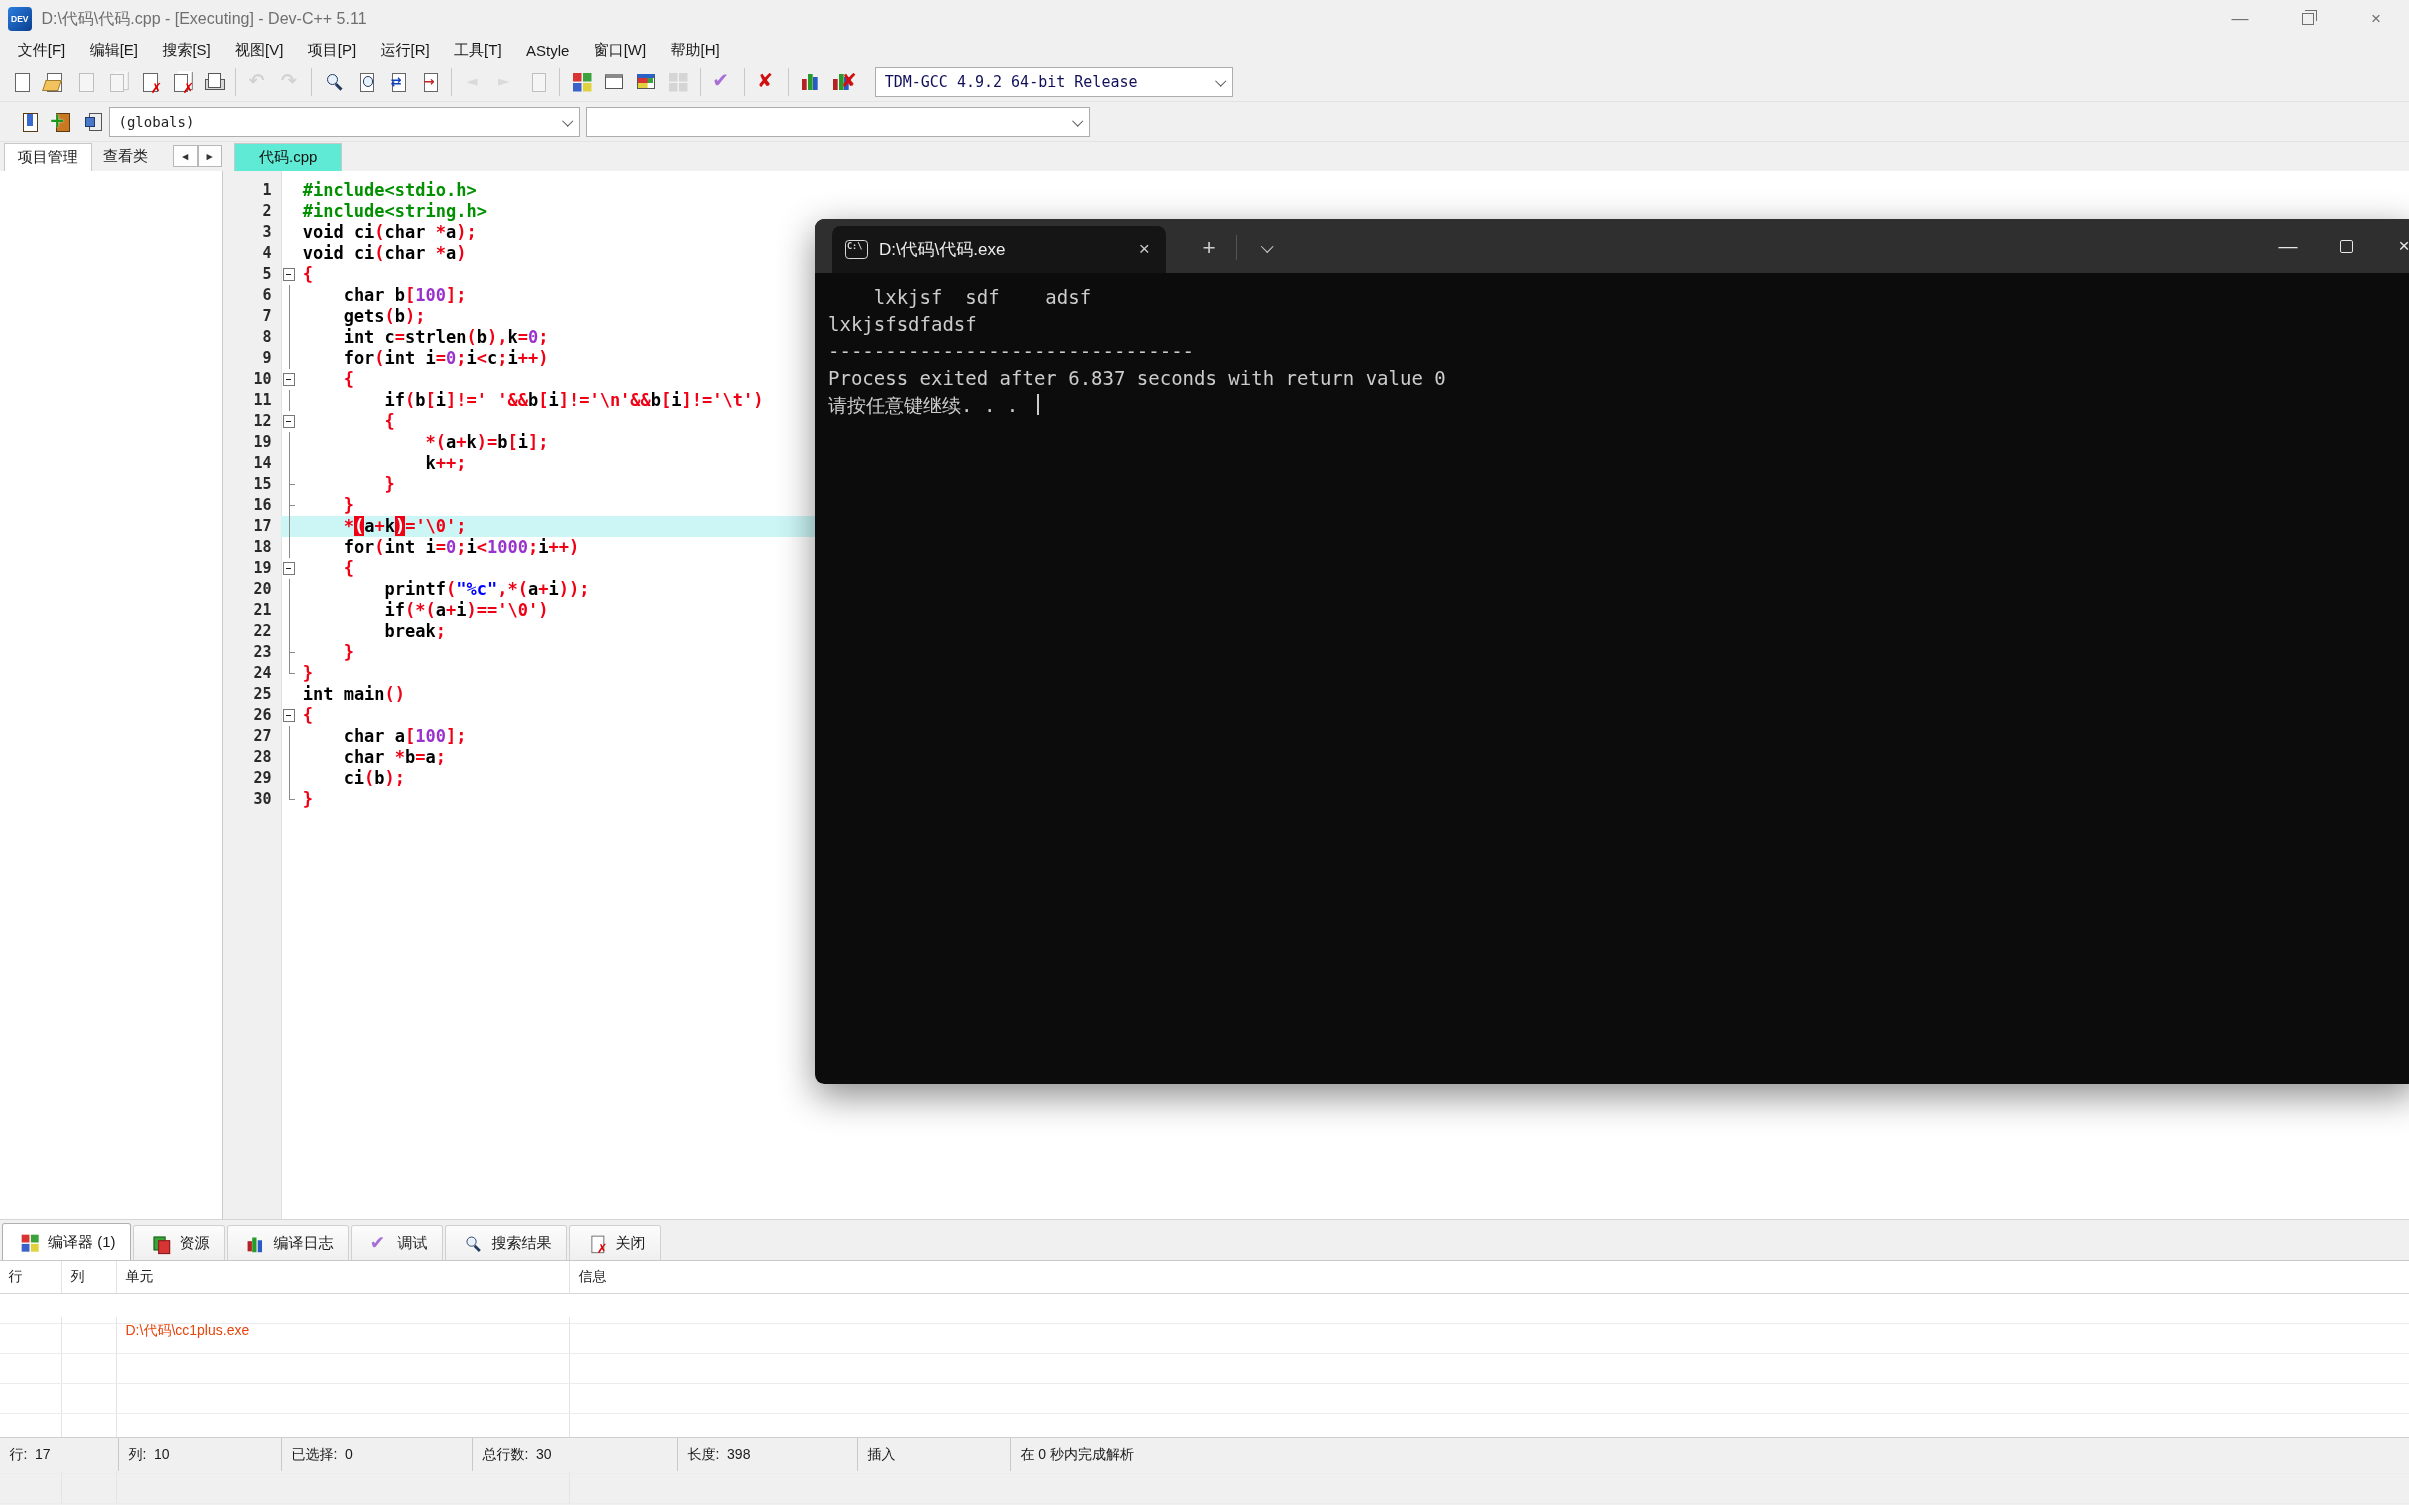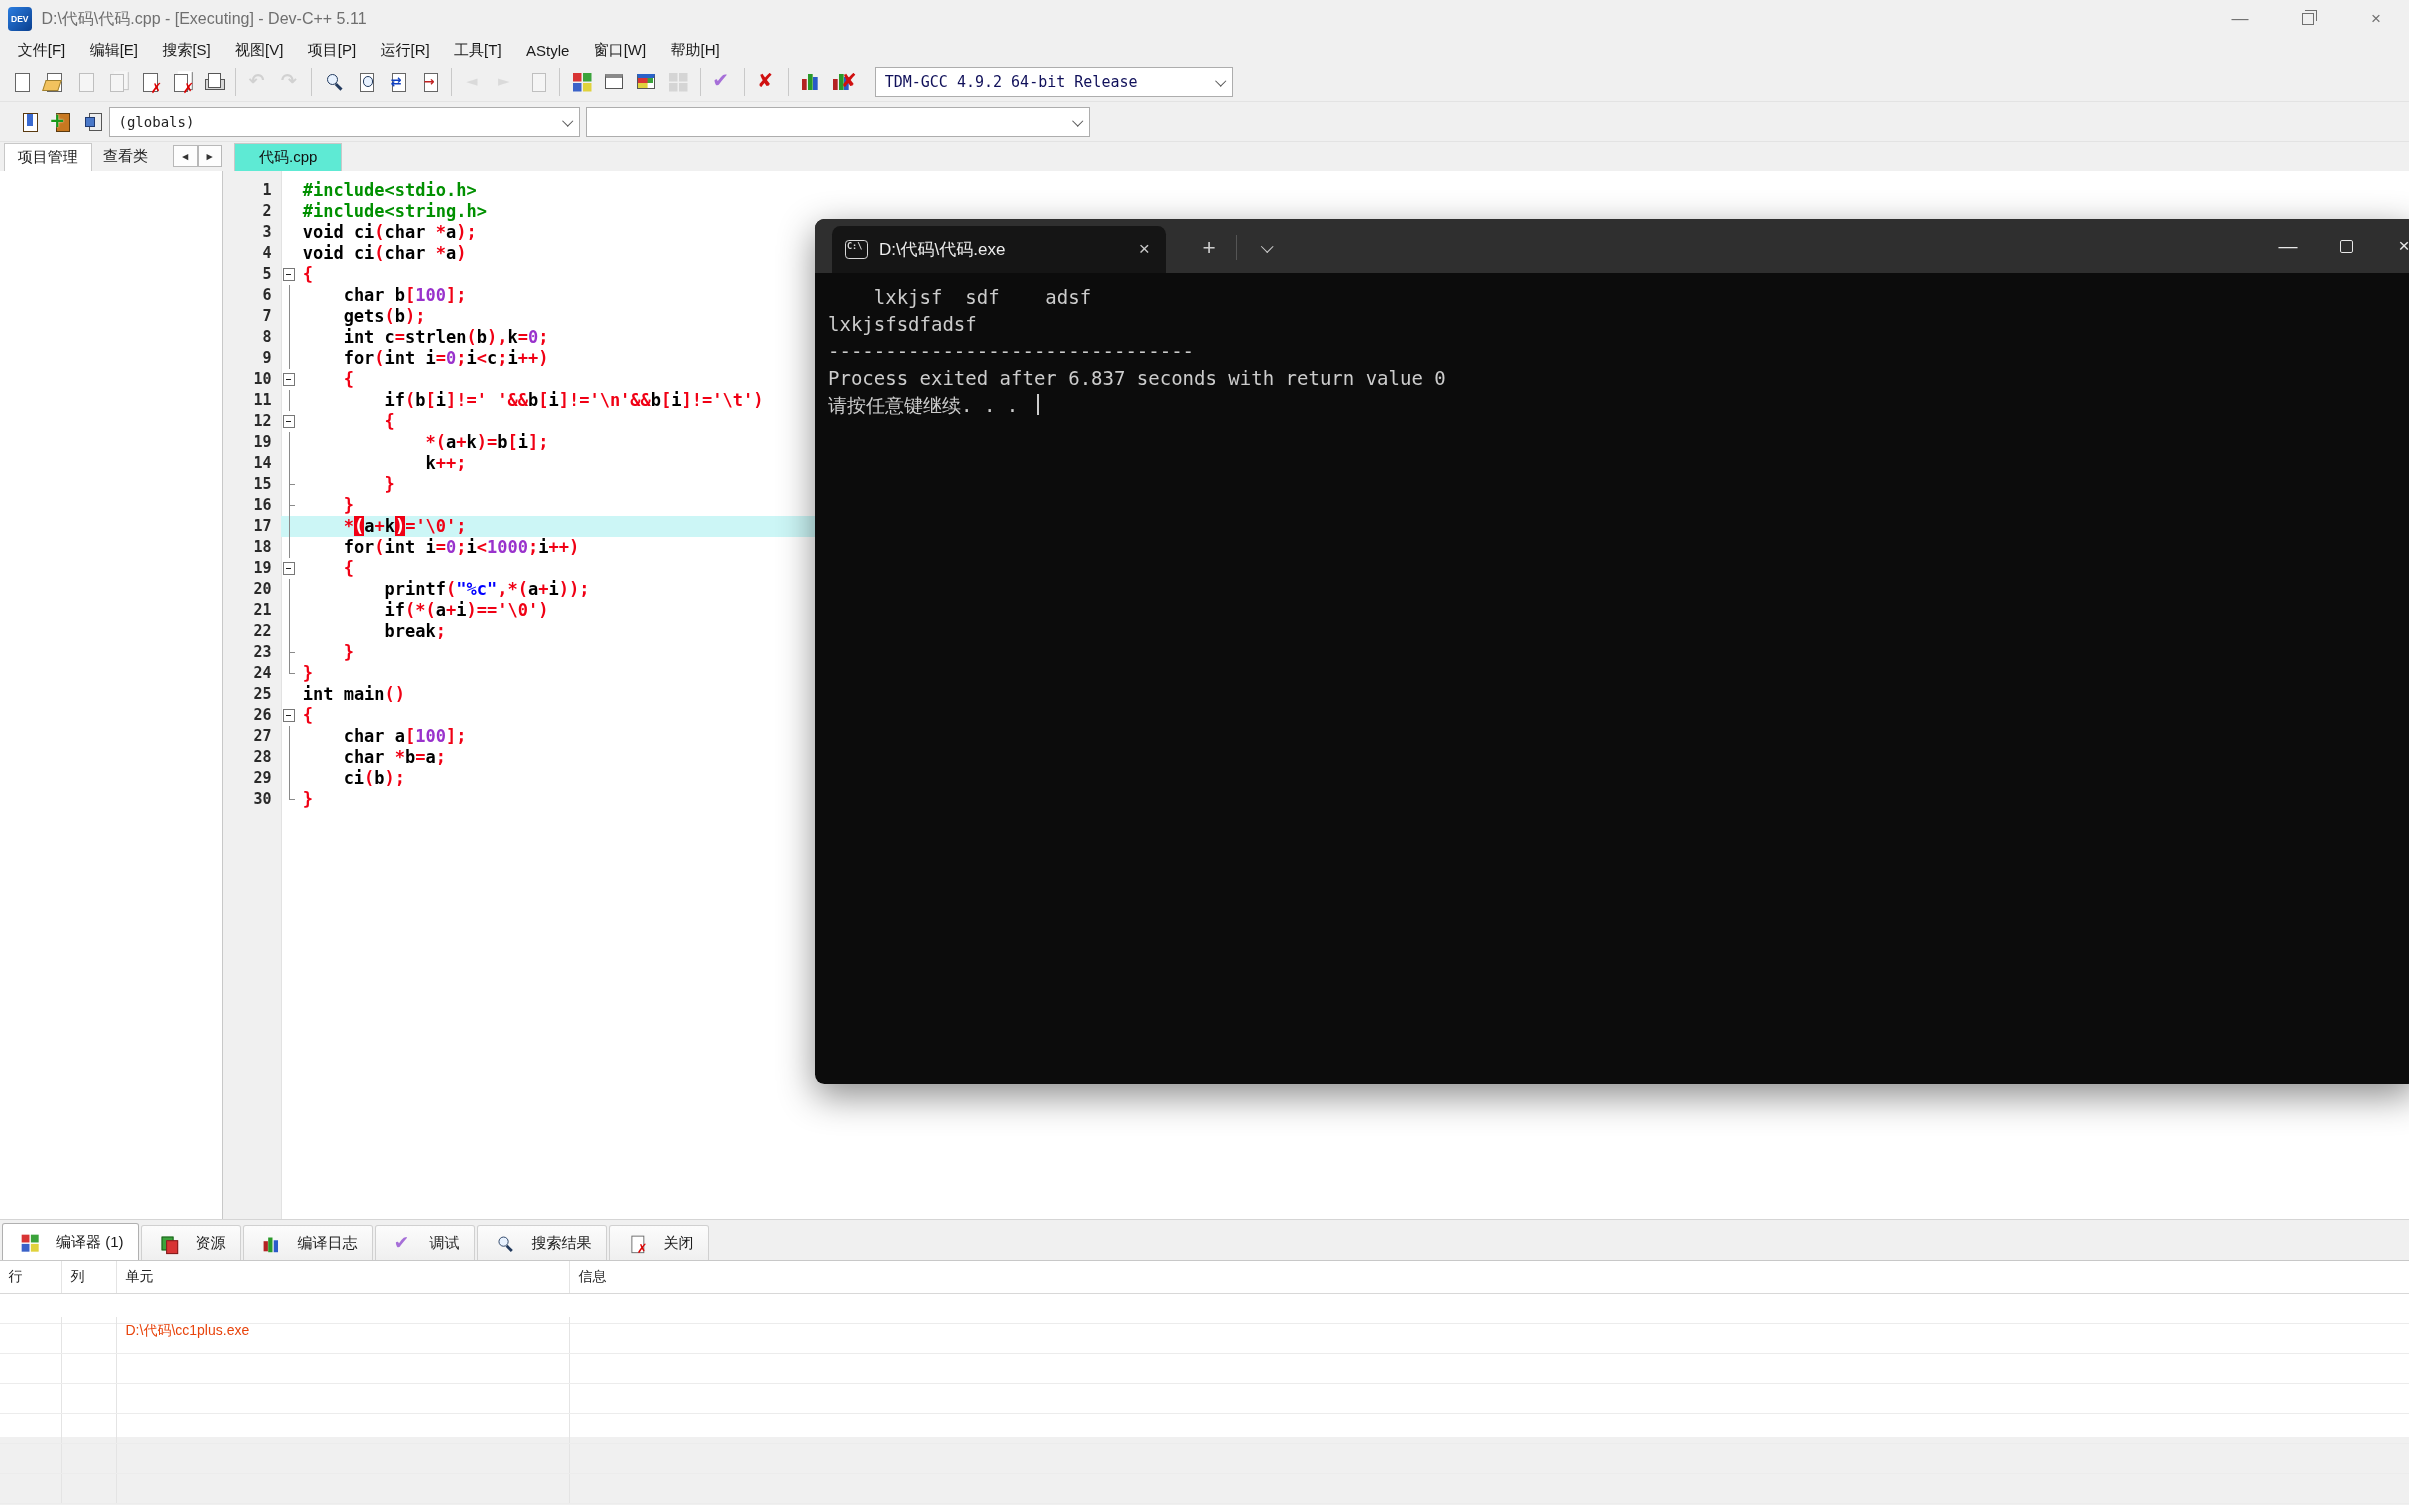--- a/index.html
+++ b/index.html
@@ -109,21 +109,21 @@
   .conwbtns{position:absolute;right:-17px;top:0;height:54px;display:flex;}
   .conwbtn{width:58px;height:54px;display:flex;align-items:center;justify-content:center;color:#e8e8e8;font-size:19px;}
   .conwbtn .sq{width:13px;height:13px;border:1.4px solid #e8e8e8;border-radius:1.9px;}
   .conbody{position:absolute;left:0;top:54px;right:0;bottom:0;padding:11.3px 0 0 13px;overflow:hidden;}
   .conline{font-family:"DejaVu Sans Mono","Liberation Mono",monospace;font-size:19px;line-height:27px;color:#cccccc;white-space:pre;}
   .caret{display:inline-block;width:1.9px;height:21px;background:#cccccc;vertical-align:-2.8px;margin-left:7.5px;}
 
   
   .bottompanel{position:absolute;left:0;top:1219px;width:2410px;height:252px;background:#f0f0f0;border-top:0.9px solid #d5d5d5;}
   .btabs{position:absolute;left:1.9px;top:2.8px;height:38px;display:flex;align-items:flex-end;}
-  .btab{height:36px;display:flex;align-items:center;padding:0 15px;font-size:15px;color:#1a1a1a;border:0.9px solid #d0d0d0;border-bottom:none;background:linear-gradient(#fcfcfc,#efefef);margin-right:1.9px;border-radius:2.8px 2.8px 0 0;gap:8px;}
+  .btab{height:36px;display:flex;align-items:center;padding:0 15px;font-size:15px;color:#1a1a1a;border:0.9px solid #d0d0d0;border-bottom:none;background:linear-gradient(#fcfcfc,#efefef);margin-right:1.9px;border-radius:2.8px 2.8px 0 0;}
   .btab.active{background:#fff;height:38px;border-color:#b0b0b0;}
   .btab .tico{width:22.6px;height:22.6px;margin-right:7.5px;transform:scale(.92);}
   .btable{position:absolute;left:0;top:40px;width:2410px;bottom:34px;background:#fff;border-top:0.9px solid #c8c8c8;}
   .trow{display:flex;height:30px;align-items:center;border-bottom:0.9px solid #ececec;}
   .trow.thead{height:33px;border-bottom:0.9px solid #d8d8d8;font-size:15px;color:#222;}
   .tcell{padding-left:8.5px;height:100%;display:flex;align-items:center;border-right:0.9px solid #e4e4e4;font-size:14px;overflow:hidden;white-space:nowrap;}
   .c0{width:62px;flex:none;}.c1{width:55px;flex:none;}.c2{width:453px;flex:none;}.c3{flex:1;border-right:none;}
   .warnrow .tcell{color:#e8440c;margin-top:45px;}
 
   
@@ -530,14 +530,23 @@
         <div class="tcell c2"></div>
         <div class="tcell c3"></div>
       </div>
       <div class="trow">
         <div class="tcell c0"></div>
         <div class="tcell c1"></div>
         <div class="tcell c2"></div>
         <div class="tcell c3"></div>
       </div>
     </div>
+  <div class="statusbar" id="statusbar">
+      <div class="sseg" style="width: 119px;">行:  17</div>
+      <div class="sseg" style="width: 163px;">列:  10</div>
+      <div class="sseg" style="width: 191px;">已选择:  0</div>
+      <div class="sseg" style="width: 205px;">总行数:  30</div>
+      <div class="sseg" style="width: 180px;">长度:  398</div>
+      <div class="sseg" style="width: 153px;">插入</div>
+      <div class="sseg">在 0 秒内完成解析</div>
+    </div>
 </div>
 
 
 </body></html>

